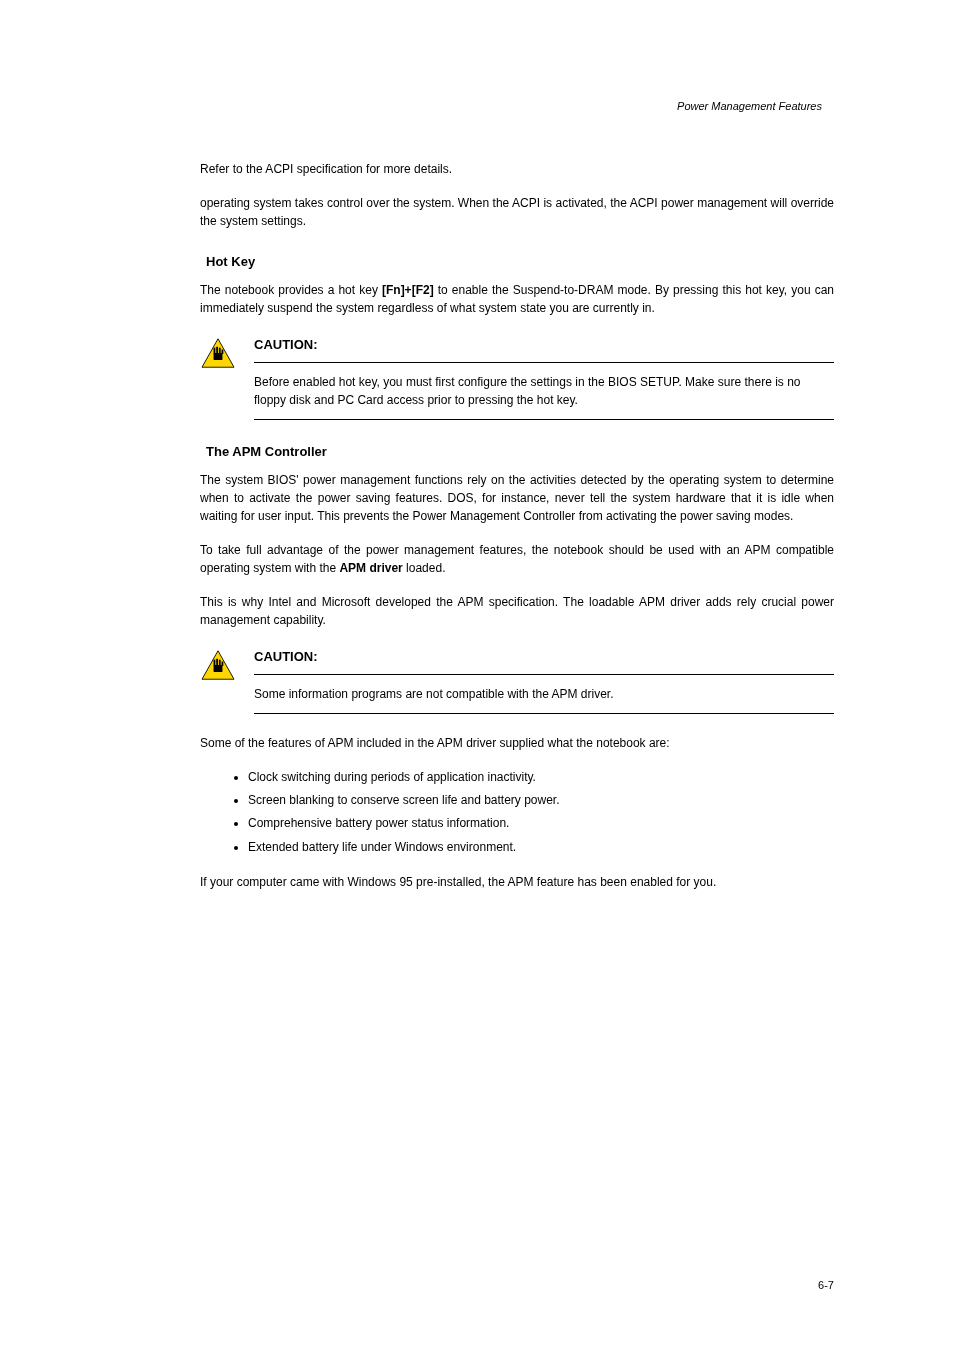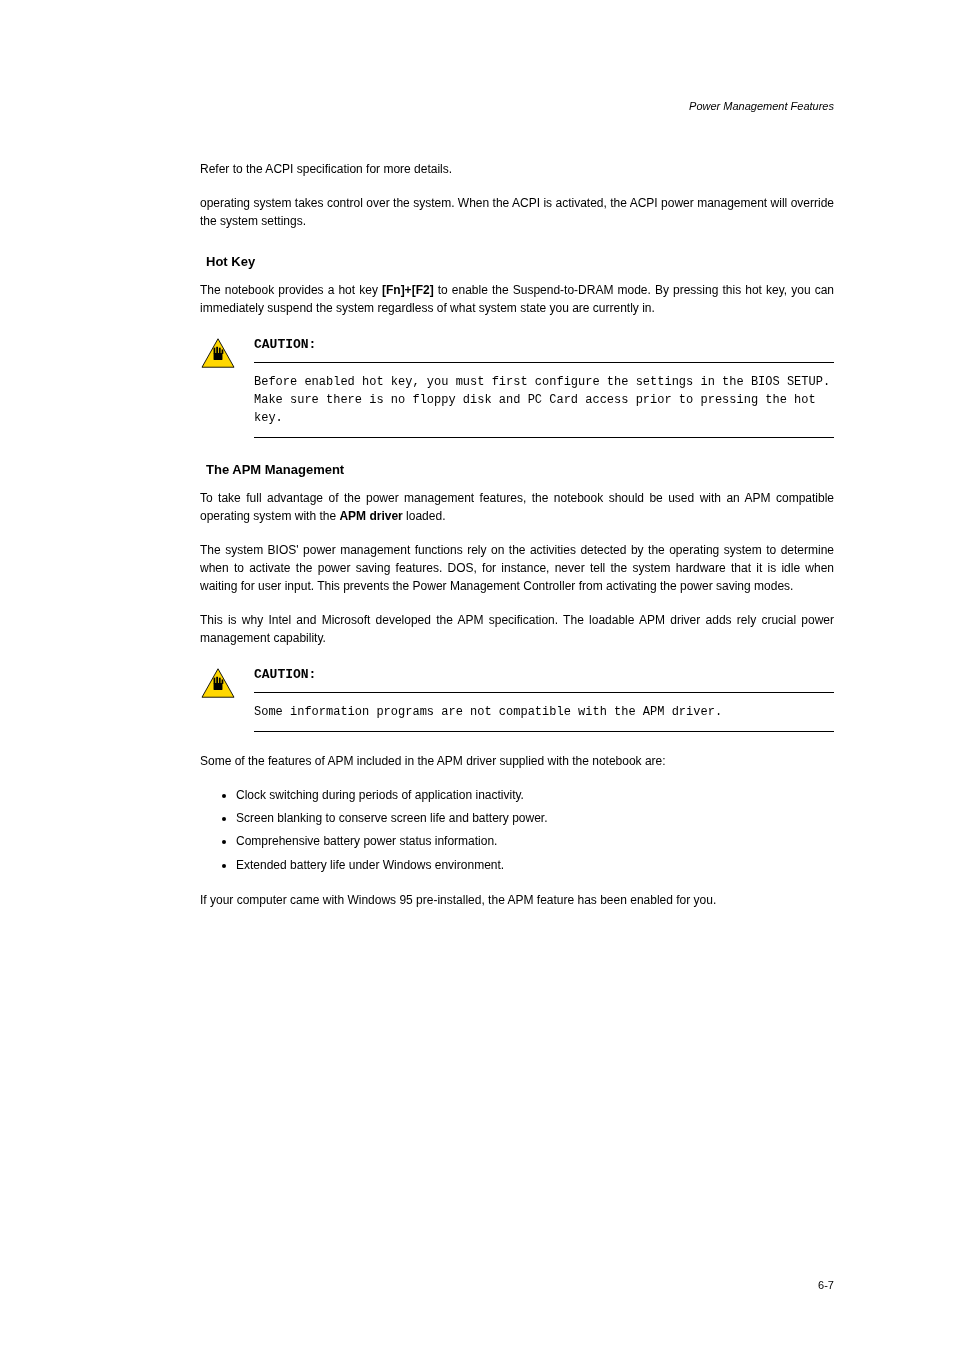--- a/index.html
+++ b/index.html
@@ -13,21 +13,21 @@
       width: 954px;
       height: 1351px;
       position: relative;
       color: #000000;
     }
     .page {
       padding: 100px 120px 60px 200px;
     }
     .header-right {
       position: absolute;
-      right: 120px;
+      right: 132px;
       top: 100px;
       font-size: 11px;
       font-style: italic;
     }
     .content {
       margin-top: 60px;
     }
     .para {
       font-size: 12px;
       line-height: 1.5;
@@ -37,21 +37,20 @@
     .heading {
       font-size: 13px;
       font-weight: bold;
       margin-top: 24px;
       margin-bottom: 12px;
       padding-left: 6px;
     }
     .caution-block {
       margin: 20px 0;
       position: relative;
-      font-family: Liberation Mono, monospace;
     }
     .caution-icon {
       position: absolute;
       left: 0px;
       top: 0px;
       width: 36px;
       height: 32px;
     }
     .caution-label {
       font-size: 13px;
@@ -81,21 +80,21 @@
       font-weight: bold;
     }
     .bullet-list {
       margin-left: 20px;
       margin-bottom: 16px;
     }
     .bullet-item {
       font-size: 12px;
       line-height: 1.6;
       list-style-type: disc;
-      margin-left: 16px;
+      margin-left: 28px;
       margin-bottom: 4px;
     }
     .page-number {
       position: absolute;
       right: 120px;
       bottom: 60px;
       font-size: 11px;
       padding-left: 16px;
     }
   </style>
@@ -125,47 +124,47 @@
           <rect x="1" y="-10" width="2" height="7" fill="#000000"></rect>
           <rect x="4" y="-8" width="2" height="5" fill="#000000"></rect>
         </g>
       </svg>
       <div class="caution-label">CAUTION:</div>
       <div class="caution-rule-top"></div>
       <div class="caution-body">Before enabled hot key, you must first configure the settings in the BIOS SETUP. Make sure there is no floppy disk and PC Card access prior to pressing the hot key.</div>
       <div class="caution-rule-bottom"></div>
     </div>
 
-    <div class="heading">The APM Management</div>
+    <div class="heading">The APM Controller</div>
+
+    <p class="para">The system BIOS' power management functions rely on the activities detected by the operating system to determine when to activate the power saving features. DOS, for instance, never tell the system hardware that it is idle when waiting for user input. This prevents the Power Management Controller from activating the power saving modes.</p>
 
     <p class="para">
       <span>To take full advantage of the power management features, the notebook should be used with an APM compatible operating system with the </span><span class="bold-inline">APM driver</span><span> loaded.</span>
     </p>
-
-    <p class="para">The system BIOS' power management functions rely on the activities detected by the operating system to determine when to activate the power saving features. DOS, for instance, never tell the system hardware that it is idle when waiting for user input. This prevents the Power Management Controller from activating the power saving modes.</p>
     <p class="para">This is why Intel and Microsoft developed the APM specification. The loadable APM driver adds rely crucial power management capability.</p>
 
     <div class="caution-block">
       <svg class="caution-icon" viewBox="0 0 40 36">
         <polygon points="20,2 38,34 2,34" fill="#FFD700" stroke="#000000" stroke-width="1"></polygon>
         <g transform="translate(20,22)">
           <rect x="-5" y="-4" width="10" height="8" fill="#000000" rx="1"></rect>
           <rect x="-5" y="-10" width="2" height="7" fill="#000000"></rect>
           <rect x="-2" y="-11" width="2" height="8" fill="#000000"></rect>
           <rect x="1" y="-10" width="2" height="7" fill="#000000"></rect>
           <rect x="4" y="-8" width="2" height="5" fill="#000000"></rect>
         </g>
       </svg>
       <div class="caution-label">CAUTION:</div>
       <div class="caution-rule-top"></div>
       <div class="caution-body">Some information programs are not compatible with the APM driver.</div>
       <div class="caution-rule-bottom"></div>
     </div>
 
-    <p class="para">Some of the features of APM included in the APM driver supplied with the notebook are:</p>
+    <p class="para">Some of the features of APM included in the APM driver supplied what the notebook are:</p>
 
     <ul class="bullet-list">
       <li class="bullet-item">Clock switching during periods of application inactivity.</li>
       <li class="bullet-item">Screen blanking to conserve screen life and battery power.</li>
       <li class="bullet-item">Comprehensive battery power status information.</li>
       <li class="bullet-item">Extended battery life under Windows environment.</li>
     </ul>
 
     <p class="para">If your computer came with Windows 95 pre-installed, the APM feature has been enabled for you.</p>
   </div>

